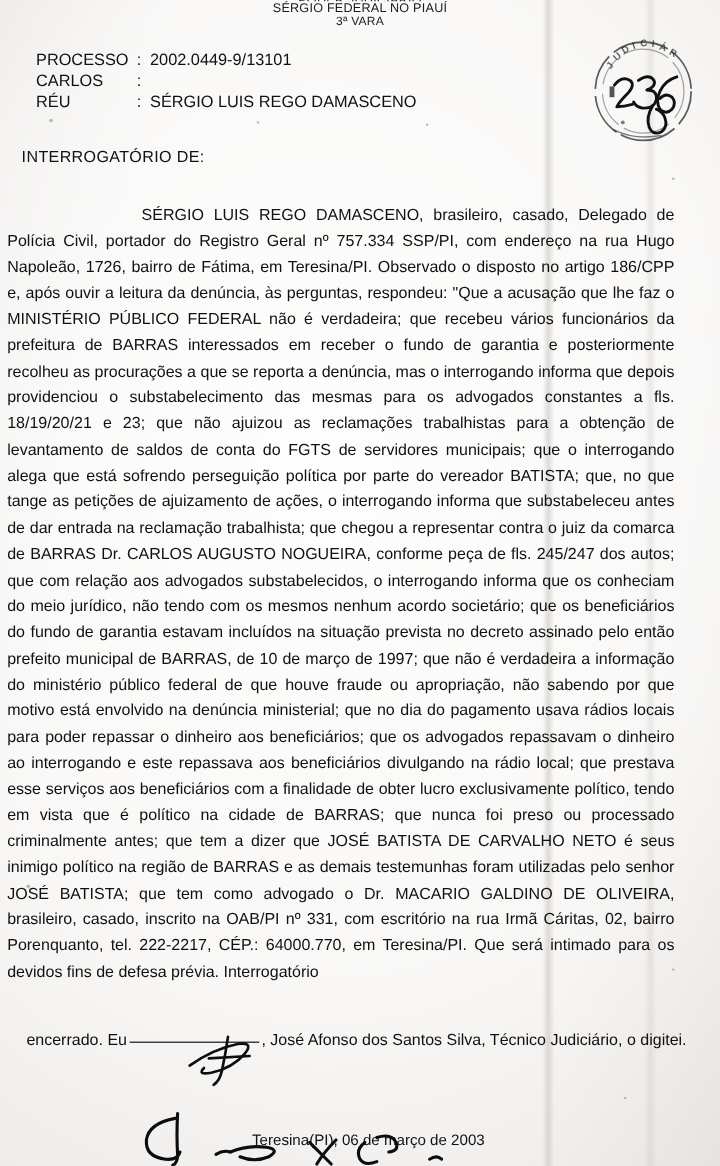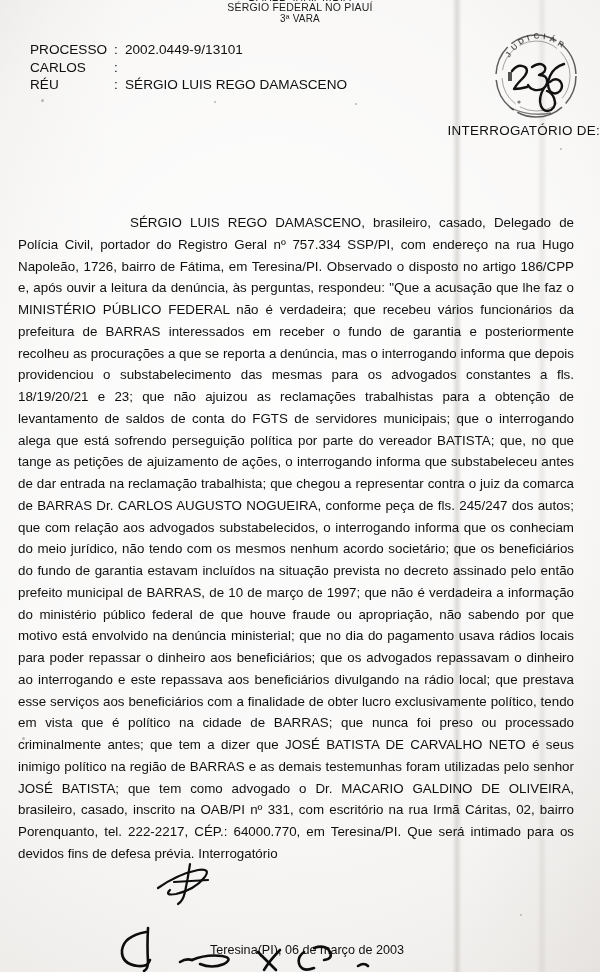--- a/index.html
+++ b/index.html
@@ -73,39 +73,38 @@
   .cap-key { width: 84px; flex: none; }
   .cap-colon { width: 11px; flex: none; }
   .cap-val { flex: none; }
 
   
   .doc-title {
     position: absolute;
     left: 0;
     right: 0;
     top: 123px;
-    text-align: right;
+    text-align: left;
     font-size: 13.4px;
     letter-spacing: .3px;
     padding-left: 18px;
   }
 
   
   .body-text {
     position: absolute;
-    left: 18px;
+    left: 6px;
     top: 168px;
     width: 556px;
     font-size: 13.35px;
     line-height: 21.75px;
     text-align: justify;
     text-justify: inter-word;
     text-indent: 112px;
     hyphens: none;
-    margin-top: 44px;
   }
 
   
   .closing-line {
     position: absolute;
     left: 22px;
     top: 856px;
     width: 556px;
     font-size: 13.35px;
     line-height: 21.75px;
@@ -202,20 +201,23 @@
       <span class="cap-key">RÉU</span>
       <span class="cap-colon">:</span>
       <span class="cap-val">SÉRGIO LUIS REGO DAMASCENO</span>
     </div>
   </div>
 
   <div class="doc-title">INTERROGATÓRIO DE:</div>
 
   <div class="body-text">SÉRGIO LUIS REGO DAMASCENO, brasileiro, casado, Delegado de Polícia Civil, portador do Registro Geral nº 757.334 SSP/PI, com endereço na rua Hugo Napoleão, 1726, bairro de Fátima, em Teresina/PI. Observado  o disposto no artigo 186/CPP e, após ouvir a leitura da denúncia, às perguntas, respondeu: "Que a acusação que lhe faz o MINISTÉRIO PÚBLICO FEDERAL não é verdadeira;  que recebeu vários funcionários da prefeitura de BARRAS interessados em receber o fundo de garantia e posteriormente recolheu as procurações a que se reporta a denúncia, mas o interrogando informa que depois providenciou o substabelecimento das mesmas para os advogados constantes a fls. 18/19/20/21 e 23; que  não ajuizou as reclamações trabalhistas para a obtenção de levantamento de saldos de conta do FGTS de servidores municipais; que  o interrogando alega que está sofrendo perseguição política por parte do vereador BATISTA; que, no que tange as petições de ajuizamento de ações, o interrogando informa que substabeleceu antes de dar entrada na reclamação trabalhista; que chegou a representar contra o juiz da comarca de BARRAS Dr. CARLOS AUGUSTO NOGUEIRA, conforme peça de fls. 245/247 dos autos; que com relação aos advogados substabelecidos, o interrogando informa que os conheciam do meio jurídico, não tendo com os mesmos nenhum acordo societário; que os beneficiários do fundo de garantia estavam incluídos na situação prevista no decreto assinado pelo então prefeito municipal de BARRAS, de 10 de março de 1997; que não é verdadeira a informação do ministério público federal de que houve fraude ou apropriação, não sabendo por que motivo está envolvido na denúncia ministerial; que no dia do pagamento usava rádios locais para poder repassar o dinheiro aos beneficiários; que os advogados repassavam o dinheiro ao interrogando e este repassava aos beneficiários divulgando na rádio local; que prestava esse serviços aos beneficiários com a finalidade de obter lucro exclusivamente político, tendo em vista que é político na cidade de BARRAS; que nunca foi preso ou processado criminalmente antes; que tem a dizer que JOSÉ BATISTA DE CARVALHO NETO é seus inimigo político na região de BARRAS e as demais testemunhas foram utilizadas pelo senhor JOSÉ BATISTA; que tem como advogado o Dr. MACARIO GALDINO DE OLIVEIRA, brasileiro, casado, inscrito na OAB/PI nº 331, com escritório na rua Irmã Cáritas, 02, bairro Porenquanto, tel. 222-2217, CÉP.: 64000.770, em Teresina/PI. Que será intimado para os devidos fins de defesa prévia. Interrogatório</div>
 
+  <div class="closing-line">
+    <span>encerrado. Eu</span><span class="sig-rule"></span><span>, José Afonso dos Santos Silva, Técnico Judiciário, o digitei.</span>
+  </div>
 
   <div class="place-date">Teresina(PI), 06 de março de 2003</div>
 
   <div class="seal">
     <svg width="96" height="100" viewBox="0 0 96 100">
       <g fill="none" stroke="#2a2a2a" stroke-width="1.5" opacity="0.75">
         <ellipse cx="47" cy="48" rx="40" ry="41" stroke-dasharray="30 5 48 4 36 6"></ellipse>
         <ellipse cx="47" cy="48" rx="34" ry="35" stroke-width="1" stroke-dasharray="24 7 40 5 30 8" opacity="0.55"></ellipse>
       </g>
       <g fill="#222" opacity="0.7" font-family="'Liberation Sans', sans-serif" font-size="8" font-weight="bold">

